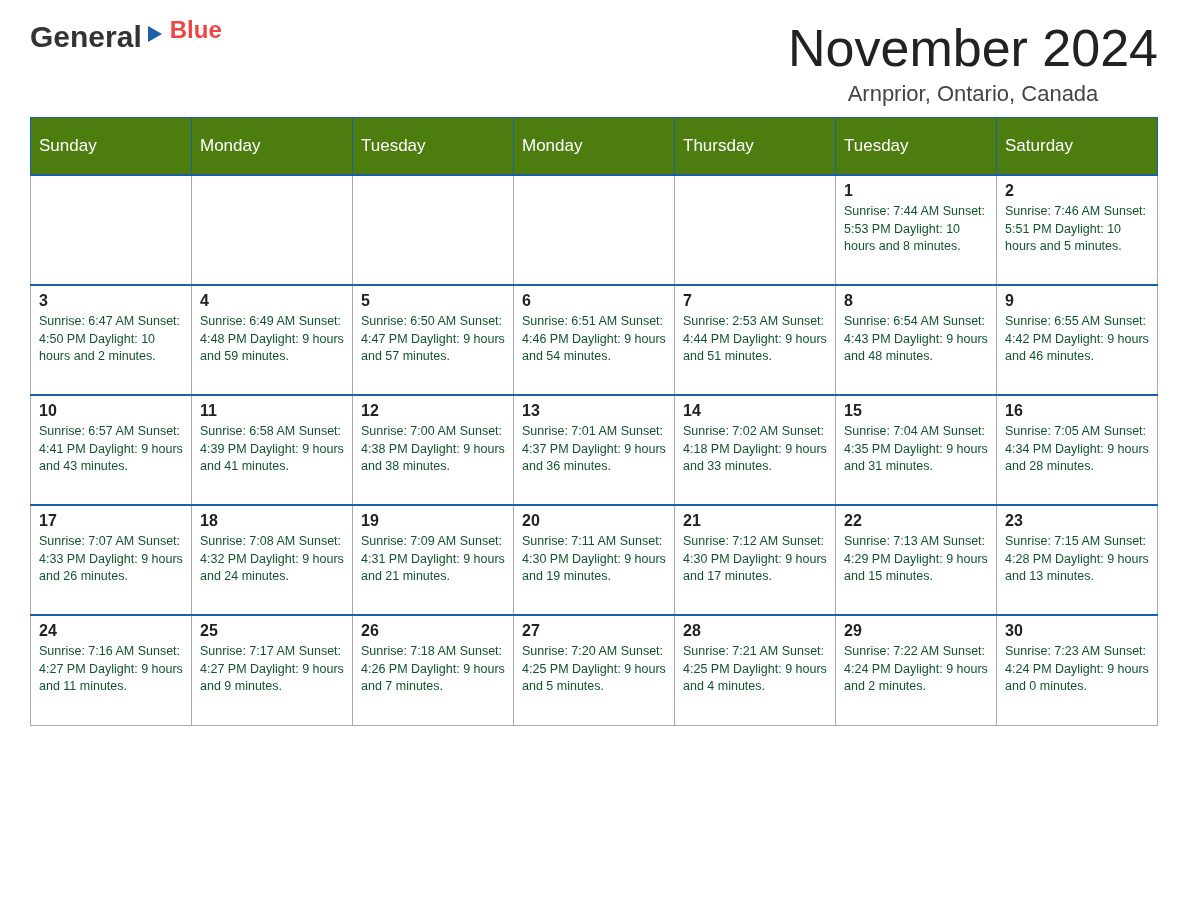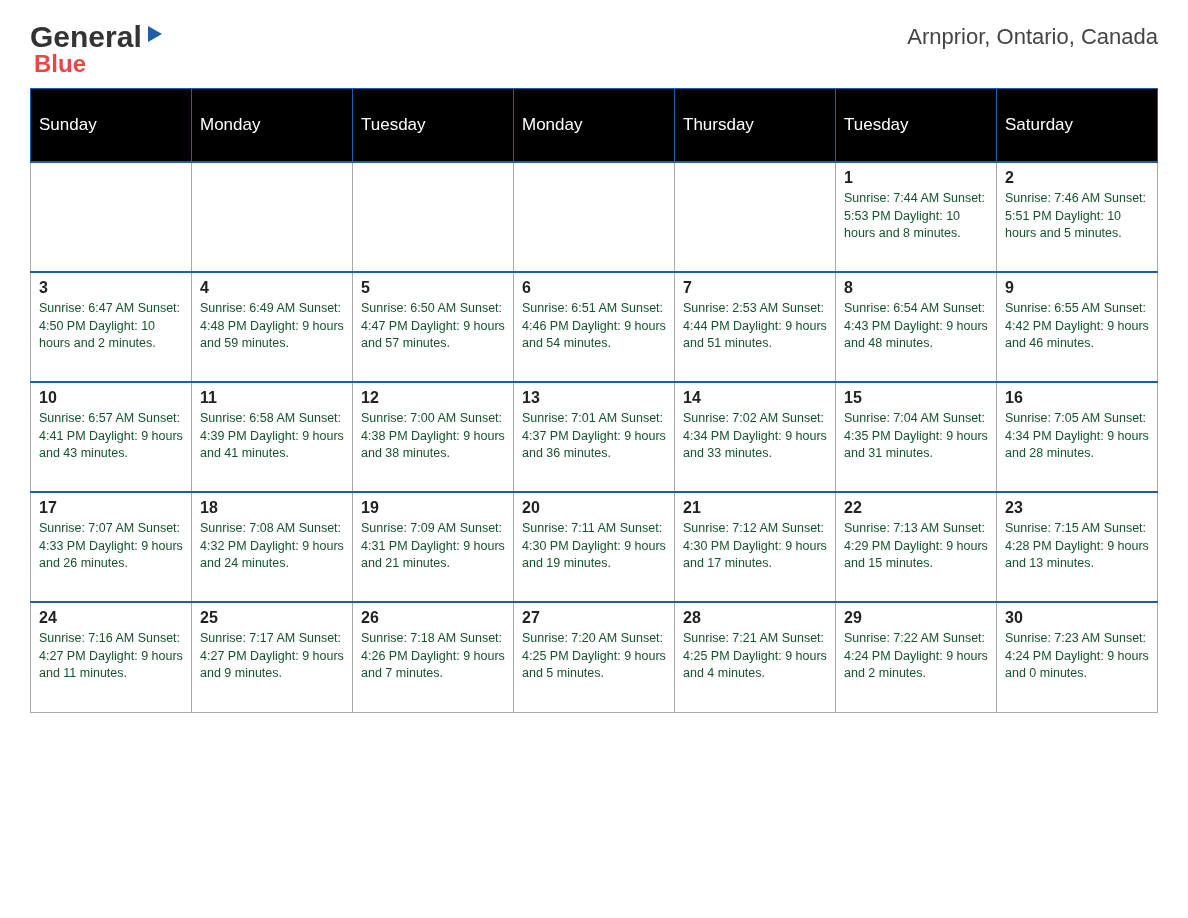--- a/index.html
+++ b/index.html
@@ -11,48 +11,49 @@
       min-height: 918px;
     }
     .header {
       display: flex;
       justify-content: space-between;
       align-items: flex-start;
       margin-bottom: 10px;
     }
     .logo {
       display: flex;
-      flex-direction: column;
+      flex-direction: row;
       align-items: flex-start;
     }
     .title-block {
       text-align: right;
     }
     .month-year {
       font-size: 52px;
       font-weight: normal;
       color: #222;
       line-height: 1.1;
     }
     .location {
       font-size: 22px;
       color: #444;
       margin-top: 4px;
+      text-align: center;
     }
     .calendar {
       width: 100%;
       border-collapse: collapse;
       margin-top: 10px;
     }
     .calendar th {
-      background: #000000;
+      background: #4d7c0f;
       color: #fff;
       font-size: 17px;
       font-weight: normal;
-      padding: 26px 8px;
+      padding: 18px 8px;
       text-align: left;
       border: 1px solid #1a5fa8;
     }
     .calendar td {
       border: 1px solid #aaa;
       vertical-align: top;
       padding: 6px 8px;
       width: calc(100%/7);
       height: 110px;
       font-size: 13px;
@@ -87,20 +88,21 @@
       <span style="font-size:30px;font-weight:bold;color:#333;">General</span>
       <svg width="22" height="22" viewBox="0 0 22 22" style="margin-left:2px;margin-top:-4px;">
         <polygon points="4,2 18,10 4,18" fill="#1a5fa8"></polygon>
       </svg>
     </div>
     <div style="margin-left:4px;margin-top:-4px;">
       <span style="font-size:24px;font-weight:bold;color:#ef4444;">Blue</span>
     </div>
   </div>
   <div class="title-block">
+    <div class="month-year">November 2024</div>
     <div class="location">Arnprior, Ontario, Canada</div>
   </div>
 </div>
 
 <table class="calendar">
   <thead>
     <tr>
 
     <th>Sunday</th>
         <th>Monday</th>
@@ -196,21 +198,21 @@
         </td>
         <td>
           <span class="day-number">13</span>
           <div class="day-info">Sunrise: 7:01 AM
 Sunset: 4:37 PM
 Daylight: 9 hours and 36 minutes.</div>
         </td>
         <td>
           <span class="day-number">14</span>
           <div class="day-info">Sunrise: 7:02 AM
-Sunset: 4:34 PM
+Sunset: 4:18 PM
 Daylight: 9 hours and 33 minutes.</div>
         </td>
         <td>
           <span class="day-number">15</span>
           <div class="day-info">Sunrise: 7:04 AM
 Sunset: 4:35 PM
 Daylight: 9 hours and 31 minutes.</div>
         </td>
         <td>
           <span class="day-number">16</span>

